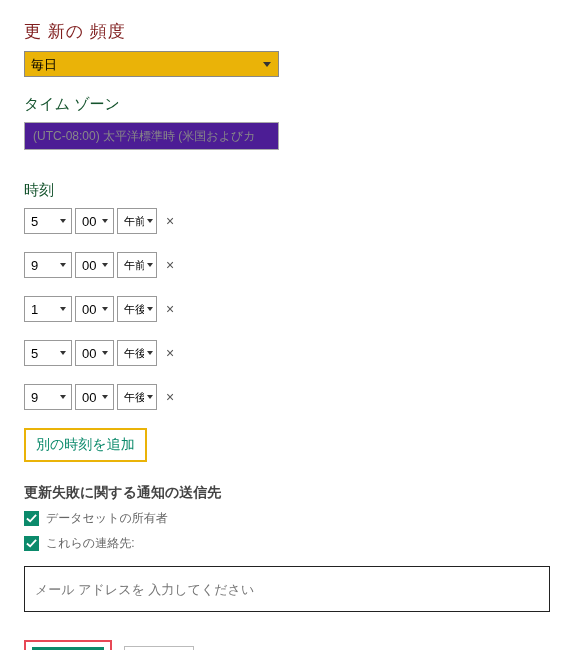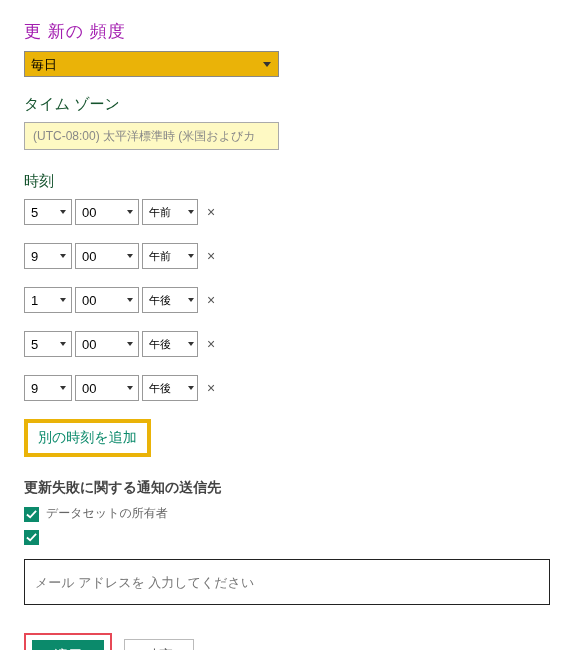--- a/index.html
+++ b/index.html
@@ -10,21 +10,21 @@
     body {
       font-family: "Segoe UI", "Yu Gothic", "Meiryo", sans-serif;
       font-size: 13px;
       color: #333;
       padding: 20px 24px;
       background: #fff;
       width: 562px;
     }
     .section-title {
       font-size: 17px;
-      color: #a21caf;
+      color: #7f1d1d;
       margin-bottom: 8px;
       letter-spacing: 1px;
     }
     .freq-select {
       width: 255px;
       height: 26px;
       border: 1px solid #888;
       padding: 2px 6px;
       font-size: 13px;
       background: #eab308;
@@ -55,22 +55,22 @@
       color: #14532d;
       margin-bottom: 8px;
     }
     .tz-input {
       width: 255px;
       height: 28px;
       border: 1px solid #aaa;
       padding: 3px 8px;
       font-size: 12px;
       color: #888;
-      background: #fef9c3;
-      margin-bottom: 22px;
+      background: #4c1d95;
+      margin-bottom: 31px;
     }
     .time-row {
       display: flex;
       align-items: center;
       gap: 3px;
       margin-bottom: 18px;
     }
     .time-select {
       height: 26px;
       border: 1px solid #999;
@@ -88,52 +88,52 @@
       position: absolute;
       right: 6px;
       top: 11px;
       width: 0; height: 0;
       border-left: 3px solid transparent;
       border-right: 3px solid transparent;
       border-top: 4px solid #333;
       pointer-events: none;
     }
     .hour-sel { width: 48px; }
-    .min-sel { width: 64px; }
-    .ampm-sel { width: 56px; font-size:11px; padding-right:12px; }
+    .min-sel { width: 39px; }
+    .ampm-sel { width: 40px; font-size:11px; padding-right:12px; }
     .sel-wrap.ampm::after { right:4px; top:11px; border-left-width:3px; border-right-width:3px; border-top-width:4px;}
     .remove-x {
       color: #555;
       font-size: 14px;
       margin-left: 2px;
       cursor: pointer;
       padding: 0 4px;
     }
     .highlighted-box {
-      border: 4px solid #eab308;
+      border: 2px solid #eab308;
       display: inline-block;
       padding: 6px 10px;
     }
     .add-time {
       margin-top: 2px;
       margin-bottom: 22px;
     }
     .add-time-link {
       color: #0b8a6b;
       font-size: 14px;
     }
     .notify-title {
       font-size: 14px;
       color: #444;
       margin-bottom: 8px;
       font-weight: bold;
     }
     .checkbox-row {
       display: flex;
-      align-items: flex-end;
+      align-items: center;
       gap: 7px;
       margin-bottom: 8px;
     }
     .checkbox {
       width: 15px;
       height: 15px;
       background: #0b8a6b;
       display: inline-flex;
       align-items: center;
       justify-content: center;
@@ -252,20 +252,21 @@
   </span>
   <span class="checkbox-label">データセットの所有者</span>
 </div>
 
 <div class="checkbox-row">
   <span class="checkbox">
     <svg viewBox="0 0 12 12">
         <path d="M1 6 L4.5 9 L11 2" stroke="#fff" stroke-width="2" fill="none"></path>
       </svg>
   </span>
+  <span class="checkbox-label">これらの連絡先:</span>
 </div>
 
 <input class="email-input" type="text" placeholder="メール アドレスを 入力してください" style="">
 
 
 <div class="button-row">
   <span class="apply-wrap">
     <button class="btn-apply">適用</button>
   </span>
   <button class="btn-discard">破棄</button>

